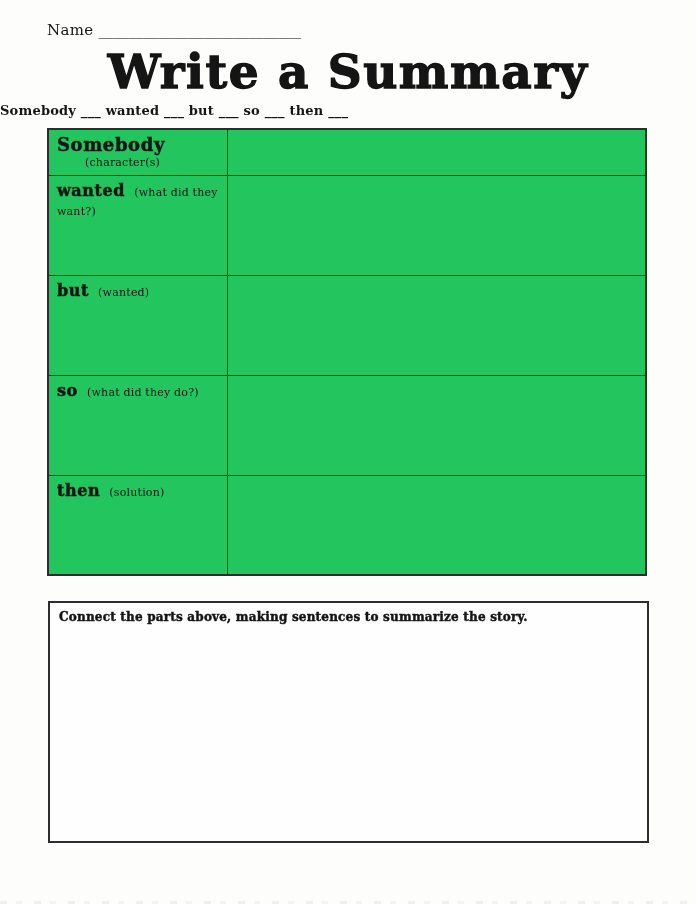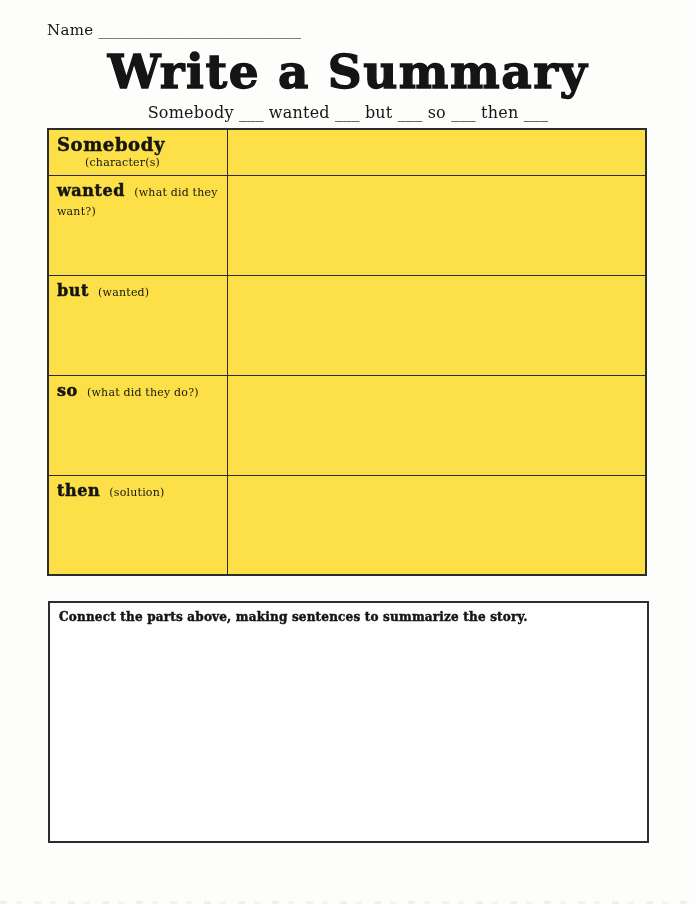--- a/index.html
+++ b/index.html
@@ -36,35 +36,35 @@
     font-size: 47px;
     line-height: 1.1;
     font-weight: bold;
     letter-spacing: 1.5px;
     -webkit-text-stroke: 1.3px #131313;
   }
   .subtitle {
     position: absolute;
     left: 0; right: 0;
     top: 103px;
-    text-align: center;
-    font-size: 16px;
-    font-weight: normal;
+    text-align: left;
+    font-size: 13px;
+    font-weight: bold;
     letter-spacing: 0.2px;
   }
 
   
   .swbst {
     position: absolute;
     left: 47px;
     top: 128px;
     width: 600px;
     border: 2px solid #2d2d2d;
     box-sizing: border-box;
-    background: #fde047;
+    background: #22c55e;
   }
   .t-row {
     display: flex;
     border-bottom: 1.5px solid #2d2d2d;
     box-sizing: border-box;
   }
   .t-row:last-child { border-bottom: none; }
   .label-cell {
     width: 179px;
     flex: 0 0 179px;

